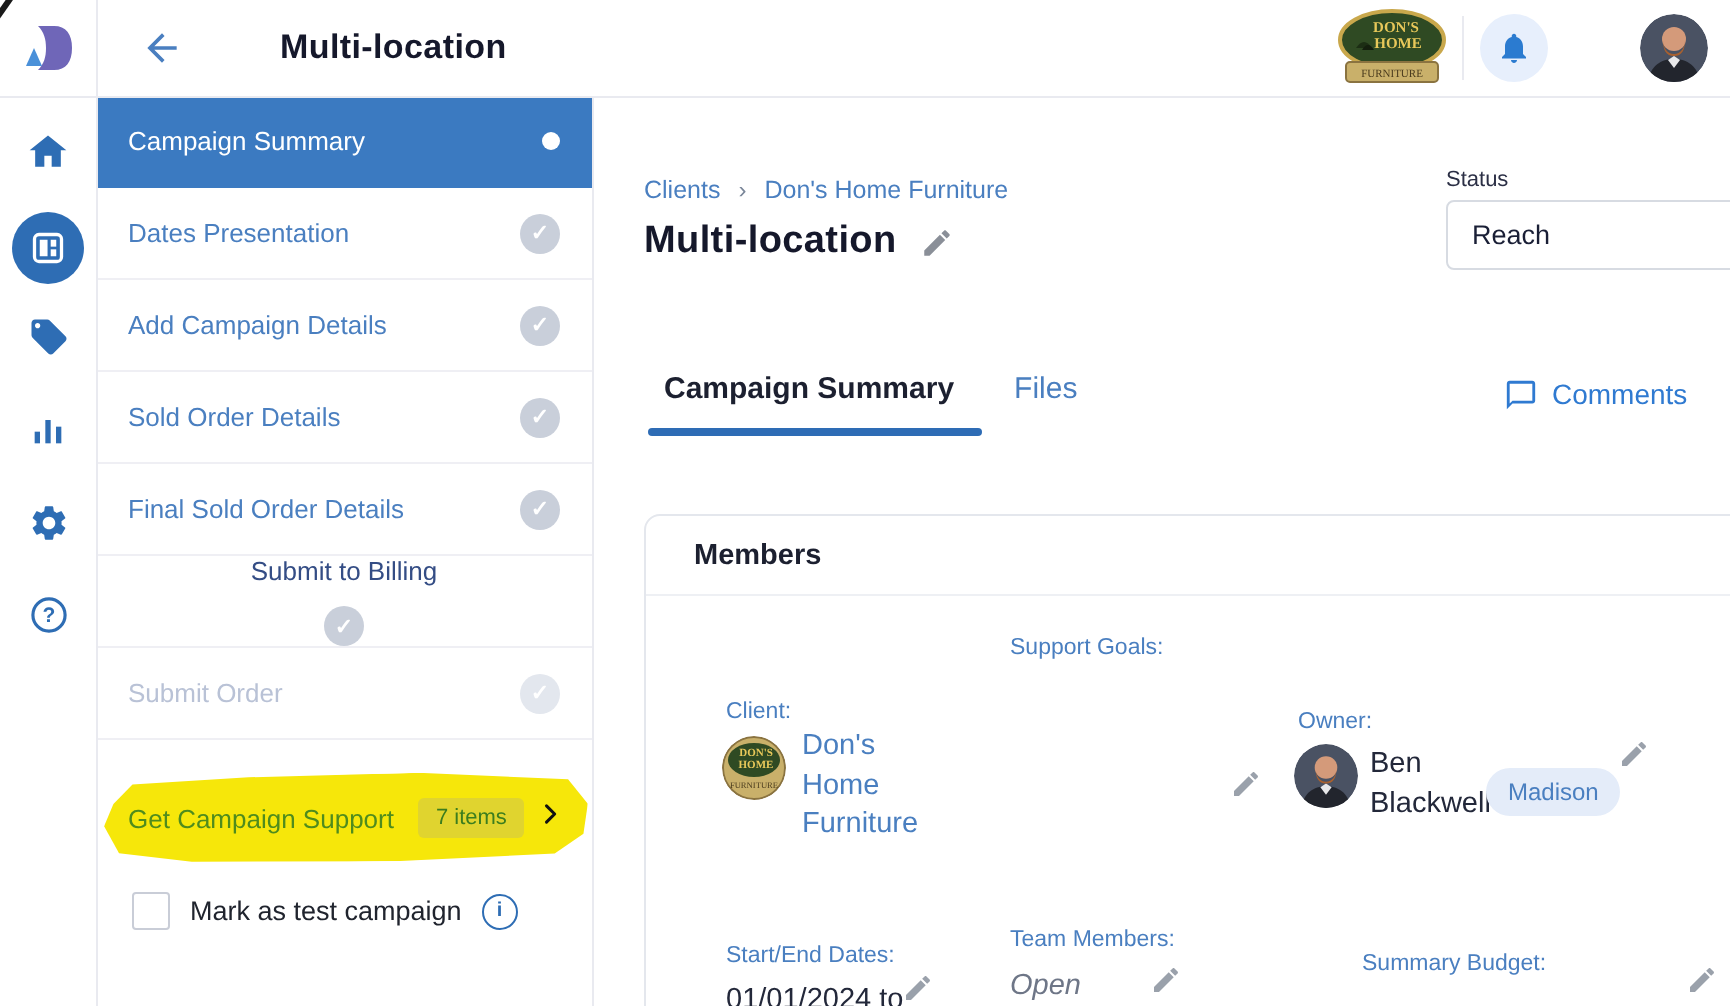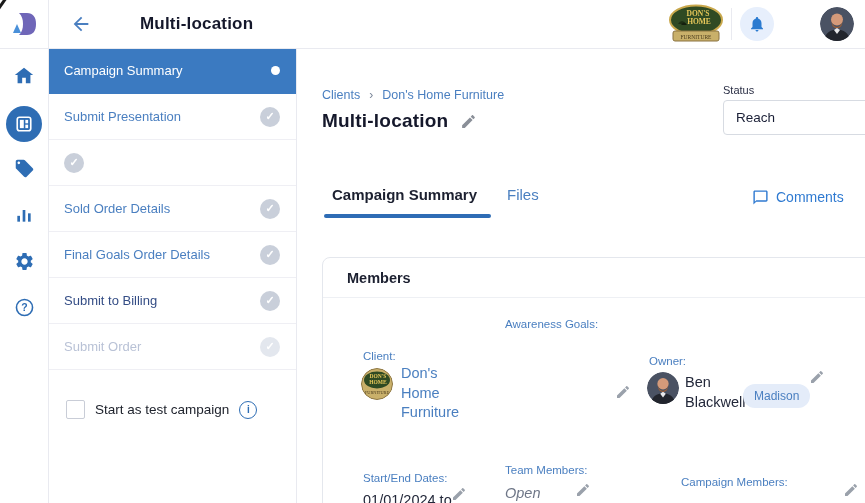--- a/index.html
+++ b/index.html
@@ -27,21 +27,21 @@
   .rail-item{position:absolute;left:0;width:48px;display:flex;justify-content:center;cursor:pointer;}
   .rail-active-circle{width:36px;height:36px;border-radius:50%;background:#2e6db4;
         display:flex;align-items:center;justify-content:center;}
 
   
   .steps{position:absolute;left:48px;top:48px;width:248px;height:455px;background:#fff;
          border-right:1px solid #e9eaf0;z-index:3;}
   .step{height:45px;border-bottom:1px solid #efeff4;display:flex;align-items:center;
         justify-content:space-between;padding:0 16px;font-size:13px;color:#4a7fc0;cursor:pointer;}
   .step.active{background:#3b7ac1;color:#fff;border-bottom:1px solid #3b7ac1;}
-  .step.dark{color:#344d85;}
+  .step.dark{color:#344d85;flex-direction:column;}
   .step.disabled{color:#b9c2d6;}
   .check-circle{width:20px;height:20px;border-radius:50%;background:#c9cfda;color:#fff;
         display:flex;align-items:center;justify-content:center;font-size:11px;font-weight:700;flex:0 0 auto;}
   .step.disabled .check-circle{background:#e3e7ee;}
   .active-dot{width:9px;height:9px;border-radius:50%;background:#fff;}
   .steps-spacer{height:16px;}
   .support-row{position:relative;height:46px;display:flex;align-items:center;
         padding:0 14px 0 16px;cursor:pointer;}
   .support-highlight{position:absolute;left:4px;right:2px;top:1px;bottom:1px;background:#f6e70a;
         transform:rotate(-0.9deg);
@@ -183,49 +183,60 @@
       </svg>
     </div>
   </div>
 
   <div class="steps">
     <div class="step active">
       <span>Campaign Summary</span>
       <span class="active-dot"></span>
     </div>
     <div class="step">
-      <span>Submit Presentation</span>
+      <span>Dates Presentation</span>
       <span class="check-circle">✓</span>
     </div>
     <div class="step">
+      <span>Add Campaign Details</span>
       <span class="check-circle">✓</span>
     </div>
     <div class="step">
       <span>Sold Order Details</span>
       <span class="check-circle">✓</span>
     </div>
     <div class="step">
-      <span>Final Goals Order Details</span>
+      <span>Final Sold Order Details</span>
       <span class="check-circle">✓</span>
     </div>
     <div class="step dark">
       <span>Submit to Billing</span>
       <span class="check-circle">✓</span>
     </div>
     <div class="step disabled">
       <span>Submit Order</span>
       <span class="check-circle">✓</span>
     </div>
 
     <div class="steps-spacer"></div>
 
+    <div class="support-row">
+      <div class="support-highlight"></div>
+      <span class="support-label">Get Campaign Support</span>
+      <span class="support-badge">7 items</span>
+      <span class="support-chevron">
+        <svg width="14" height="14" viewBox="0 0 24 24">
+            <path d="M9 5l7 7-7 7" fill="none" stroke="#111" stroke-width="2.6" stroke-linecap="round" stroke-linejoin="round"></path>
+          </svg>
+      </span>
+    </div>
 
     <div class="test-row">
       <span class="checkbox"></span>
-      <span class="test-label">Start as test campaign</span>
+      <span class="test-label">Mark as test campaign</span>
       <span class="info-icon">i</span>
     </div>
   </div>
 
   <div class="main">
 
     <div class="breadcrumb">
       <span class="crumb">Clients</span>
       <span class="crumb-sep">›</span>
       <span class="crumb">Don's Home Furniture</span>
@@ -266,21 +277,21 @@
         <svg width="32" height="32" viewBox="0 0 32 32">
           <circle cx="16" cy="16" r="15.5" fill="#c9b06a" stroke="#8a7340"></circle>
           <ellipse cx="16" cy="12" rx="13" ry="8.5" fill="#2f4a23"></ellipse>
           <text x="17" y="10" text-anchor="middle" font-size="5.5" font-weight="bold" fill="#e8c85a" font-family="Liberation Serif,serif">DON'S</text>
           <text x="17" y="16" text-anchor="middle" font-size="5.5" font-weight="bold" fill="#e8c85a" font-family="Liberation Serif,serif">HOME</text>
           <text x="16" y="26" text-anchor="middle" font-size="4.3" fill="#4a3b1d" font-family="Liberation Serif,serif">FURNITURE</text>
         </svg>
       </div>
       <div class="fld-value link" style="left:78px;top:106px;width:70px;">Don's Home Furniture</div>
 
-      <div class="fld-label" style="left:182px;top:60px;">Awareness Goals:</div>
+      <div class="fld-label" style="left:182px;top:60px;">Support Goals:</div>
       <svg class="pencil" style="left:292px;top:126px;" width="16" height="16" viewBox="0 0 24 24">
           <path d="M3 17.25V21h3.75L17.8 9.94l-3.75-3.75L3 17.25zM20.7 7.04c.39-.39.39-1.02 0-1.41l-2.34-2.34c-.39-.39-1.02-.39-1.41 0l-1.83 1.83 3.75 3.75 1.83-1.83z" fill="#9aa1ab"></path>
         </svg>
 
       <div class="fld-label" style="left:326px;top:97px;">Owner:</div>
       <div class="owner-avatar" style="left:324px;top:114px;">
         <svg width="32" height="32" viewBox="0 0 34 34">
           <circle cx="17" cy="17" r="17" fill="#4a5263"></circle>
           <path d="M4 34c1-8 6.5-11.5 13-11.5S29 26 30 34z" fill="#22252d"></path>
           <path d="M14 23 l3 4 3-4 -3 -2 z" fill="#e8e8ea"></path>
@@ -299,19 +310,19 @@
       <svg class="pencil" style="left:128px;top:228px;" width="16" height="16" viewBox="0 0 24 24">
           <path d="M3 17.25V21h3.75L17.8 9.94l-3.75-3.75L3 17.25zM20.7 7.04c.39-.39.39-1.02 0-1.41l-2.34-2.34c-.39-.39-1.02-.39-1.41 0l-1.83 1.83 3.75 3.75 1.83-1.83z" fill="#9aa1ab"></path>
         </svg>
 
       <div class="fld-label" style="left:182px;top:206px;">Team Members:</div>
       <div class="fld-value none" style="left:182px;top:226px;">Open</div>
       <svg class="pencil" style="left:252px;top:224px;" width="16" height="16" viewBox="0 0 24 24">
           <path d="M3 17.25V21h3.75L17.8 9.94l-3.75-3.75L3 17.25zM20.7 7.04c.39-.39.39-1.02 0-1.41l-2.34-2.34c-.39-.39-1.02-.39-1.41 0l-1.83 1.83 3.75 3.75 1.83-1.83z" fill="#9aa1ab"></path>
         </svg>
 
-      <div class="fld-label" style="left:358px;top:218px;">Campaign Members:</div>
+      <div class="fld-label" style="left:358px;top:218px;">Summary Budget:</div>
       <svg class="pencil" style="left:520px;top:224px;" width="16" height="16" viewBox="0 0 24 24">
           <path d="M3 17.25V21h3.75L17.8 9.94l-3.75-3.75L3 17.25zM20.7 7.04c.39-.39.39-1.02 0-1.41l-2.34-2.34c-.39-.39-1.02-.39-1.41 0l-1.83 1.83 3.75 3.75 1.83-1.83z" fill="#9aa1ab"></path>
         </svg>
     </div>
   </div>
 </div>
 
 </body></html>

